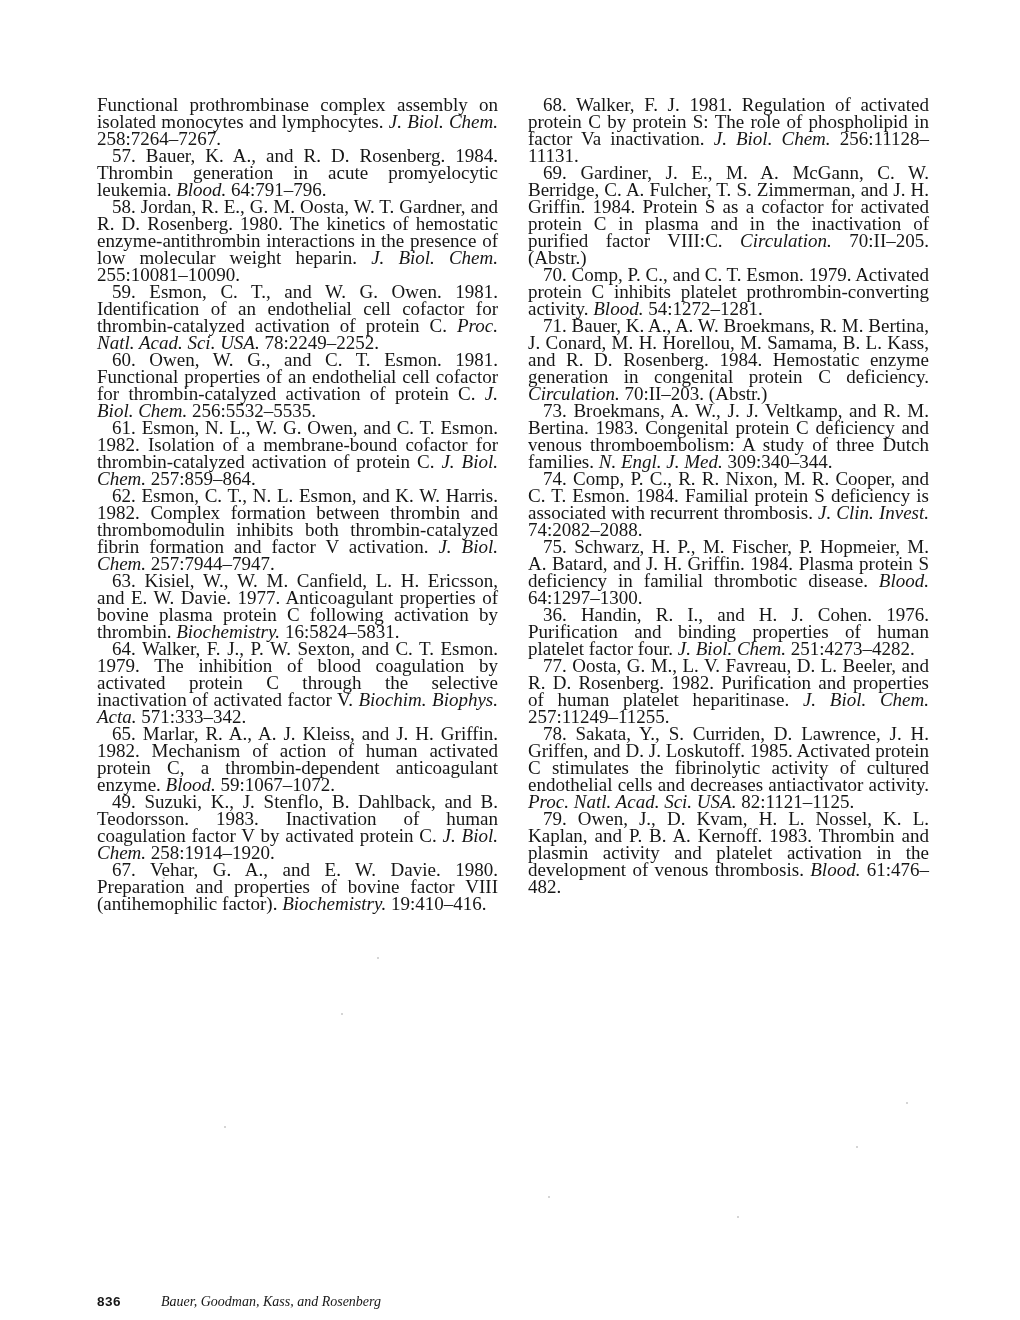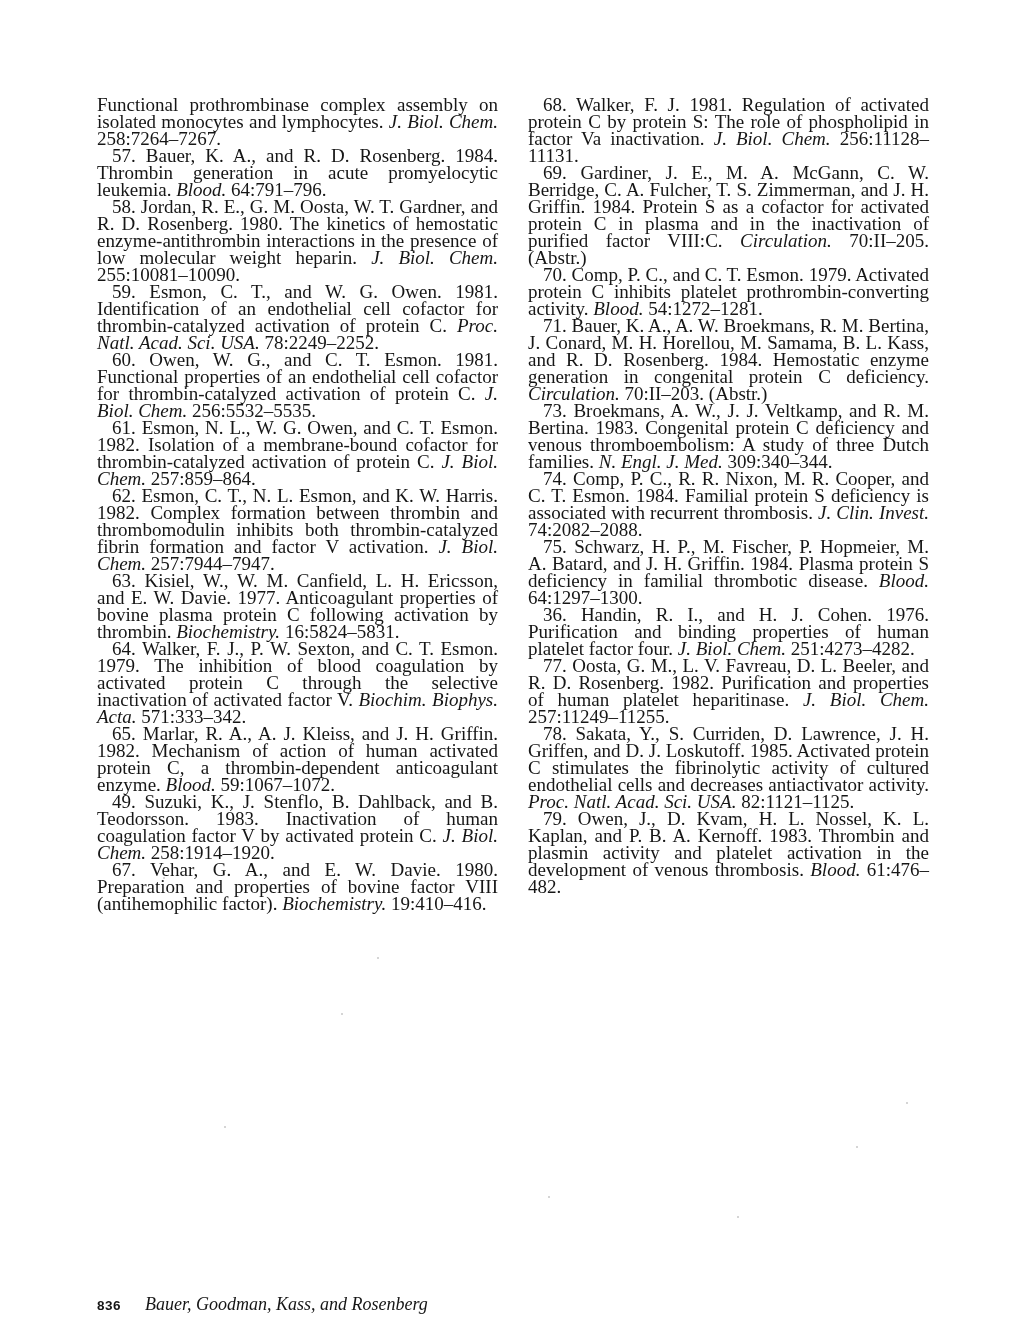--- a/index.html
+++ b/index.html
@@ -47,22 +47,22 @@
     align-items: baseline;
   }
   .pagenum {
     font-family: "Liberation Sans", sans-serif;
     font-weight: bold;
     font-size: 13.5px;
     letter-spacing: 0.5px;
   }
   .running {
     font-style: italic;
-    font-size: 18px;
-    margin-left: 24px;
+    font-size: 14px;
+    margin-left: 40px;
   }
   .speck {
     position: absolute;
     width: 2px;
     height: 2px;
     border-radius: 50%;
     background: #9a9a9a;
     opacity: 0.55;
   }
 </style>

